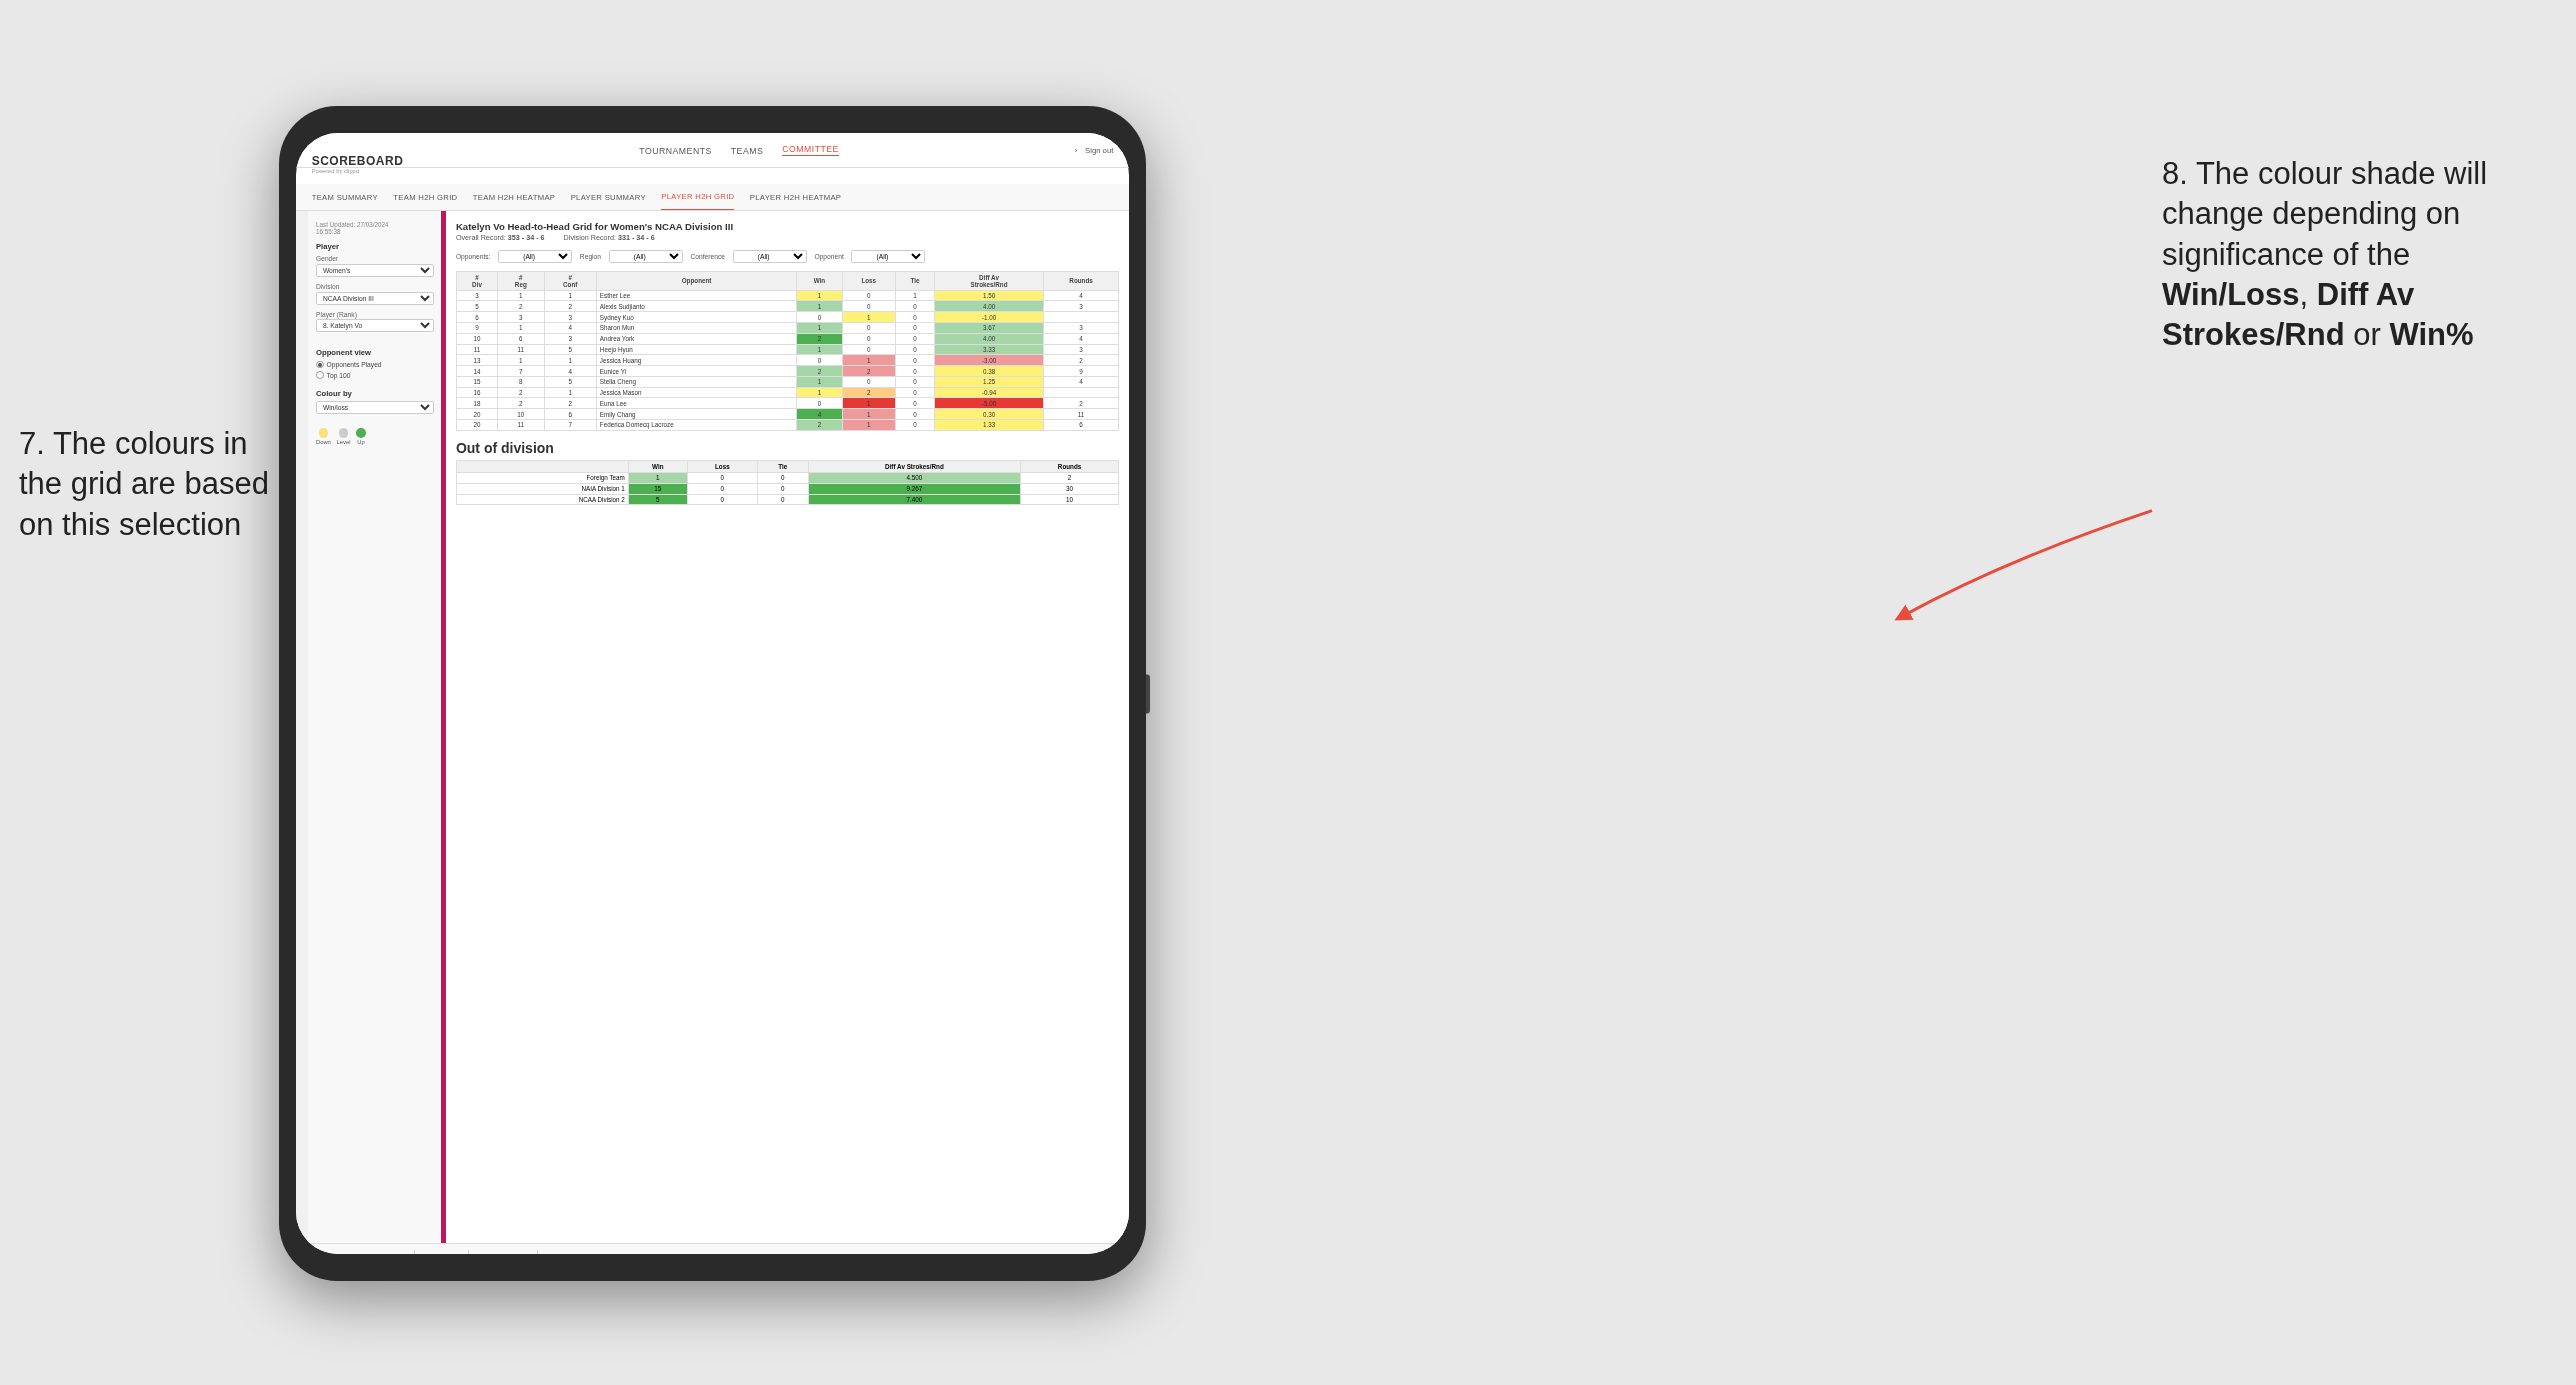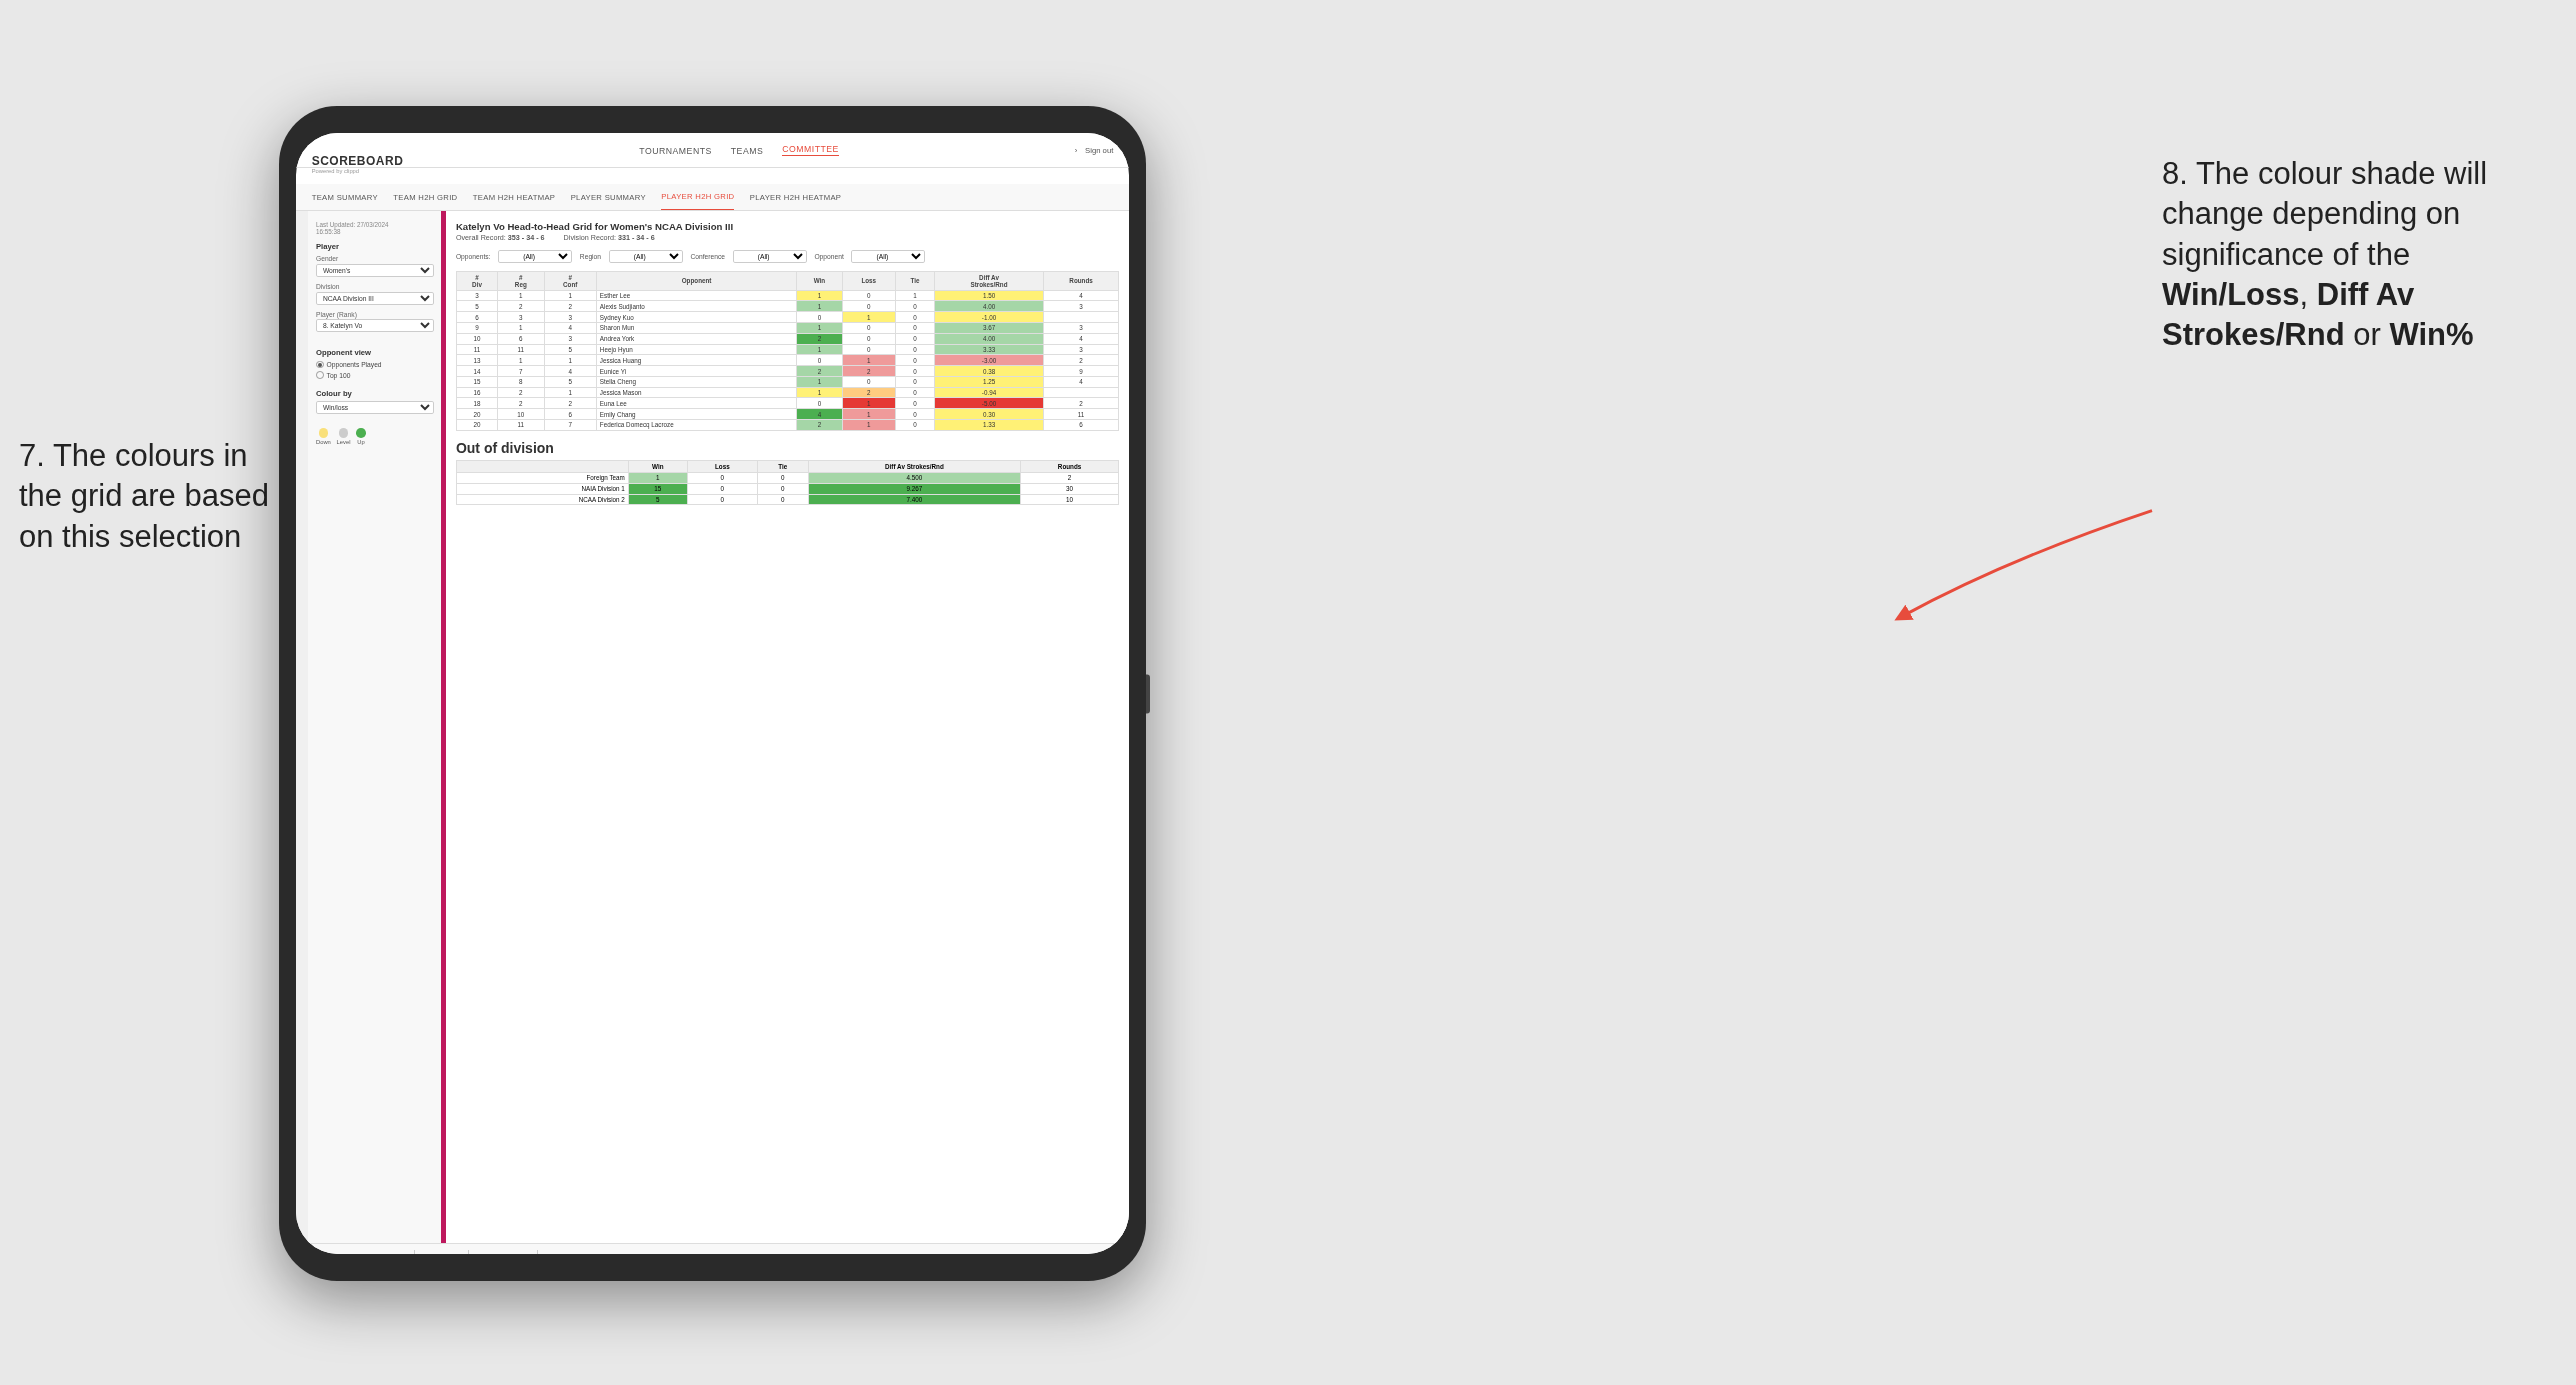--- a/index.html
+++ b/index.html
@@ -352,21 +352,21 @@
 
     .toolbar-label {
       font-size: 6.7px;
       color: #555;
       cursor: pointer;
     }
 
     
     .annotation-left {
       position: absolute;
-      top: 436px;
+      top: 424px;
       left: 19px;
       width: 260px;
       font-size: 31px;
       font-weight: normal;
       color: #222;
       line-height: 1.3;
     }
 
     .annotation-right {
       position: absolute;

